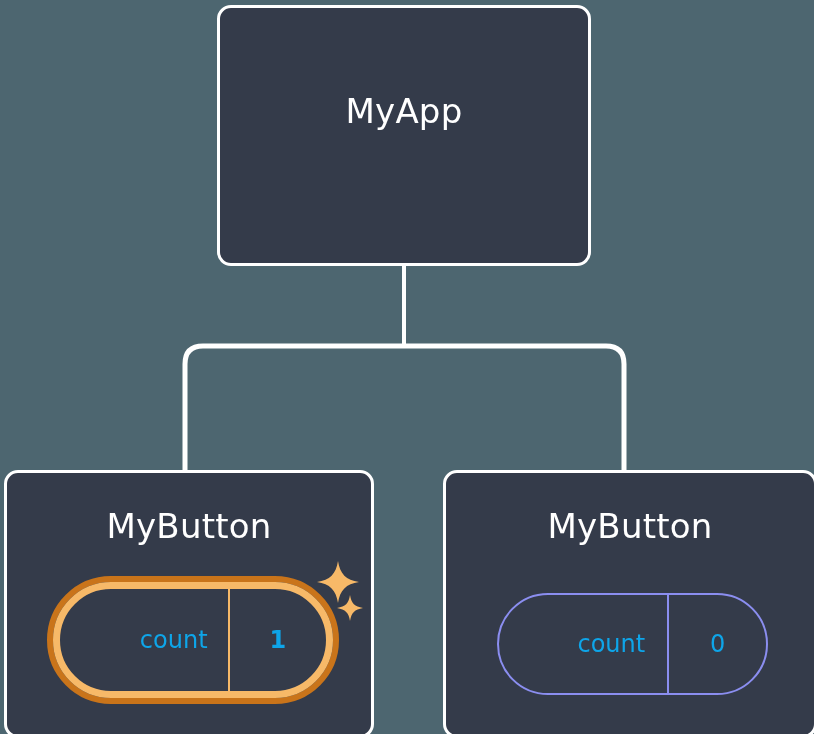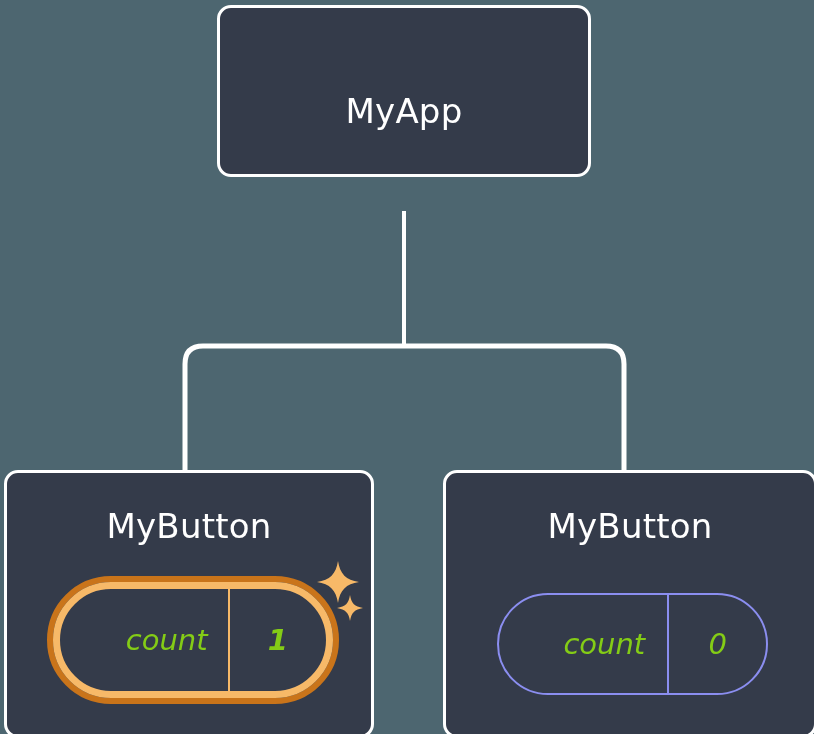--- a/index.html
+++ b/index.html
@@ -37,21 +37,21 @@
     position: absolute;
     background: #343b4a;
     border: 3px solid #ffffff;
     border-radius: 14px;
     box-sizing: border-box;
   }
   #node-myapp {
     left: 217px;
     top: 5px;
     width: 374px;
-    height: 172px;
+    height: 261px;
   }
   #node-mybutton-left {
     left: 4px;
     top: 470px;
     width: 370px;
     height: 268px;
   }
   #node-mybutton-right {
     left: 443px;
     top: 470px;
@@ -85,25 +85,24 @@
     align-items: stretch;
     border-radius: 999px;
   }
   .pill-plain {
     border: 2px solid #8b8ef0;
   }
   .pill-key, .pill-value {
     display: flex;
     align-items: center;
     justify-content: center;
-    color: #84cc16;
-    font-size: 29px;
+    color: #0ea5e9;
+    font-size: 24px;
     line-height: 1;
     box-sizing: border-box;
-    font-style: italic;
   }
   .pill-key {
     flex: 0 0 64%;
     padding-right: 6px;
     justify-content: flex-end;
   }
   .pill-value {
     flex: 1 1 auto;
     border-left: 2px solid #8b8ef0;
   }

